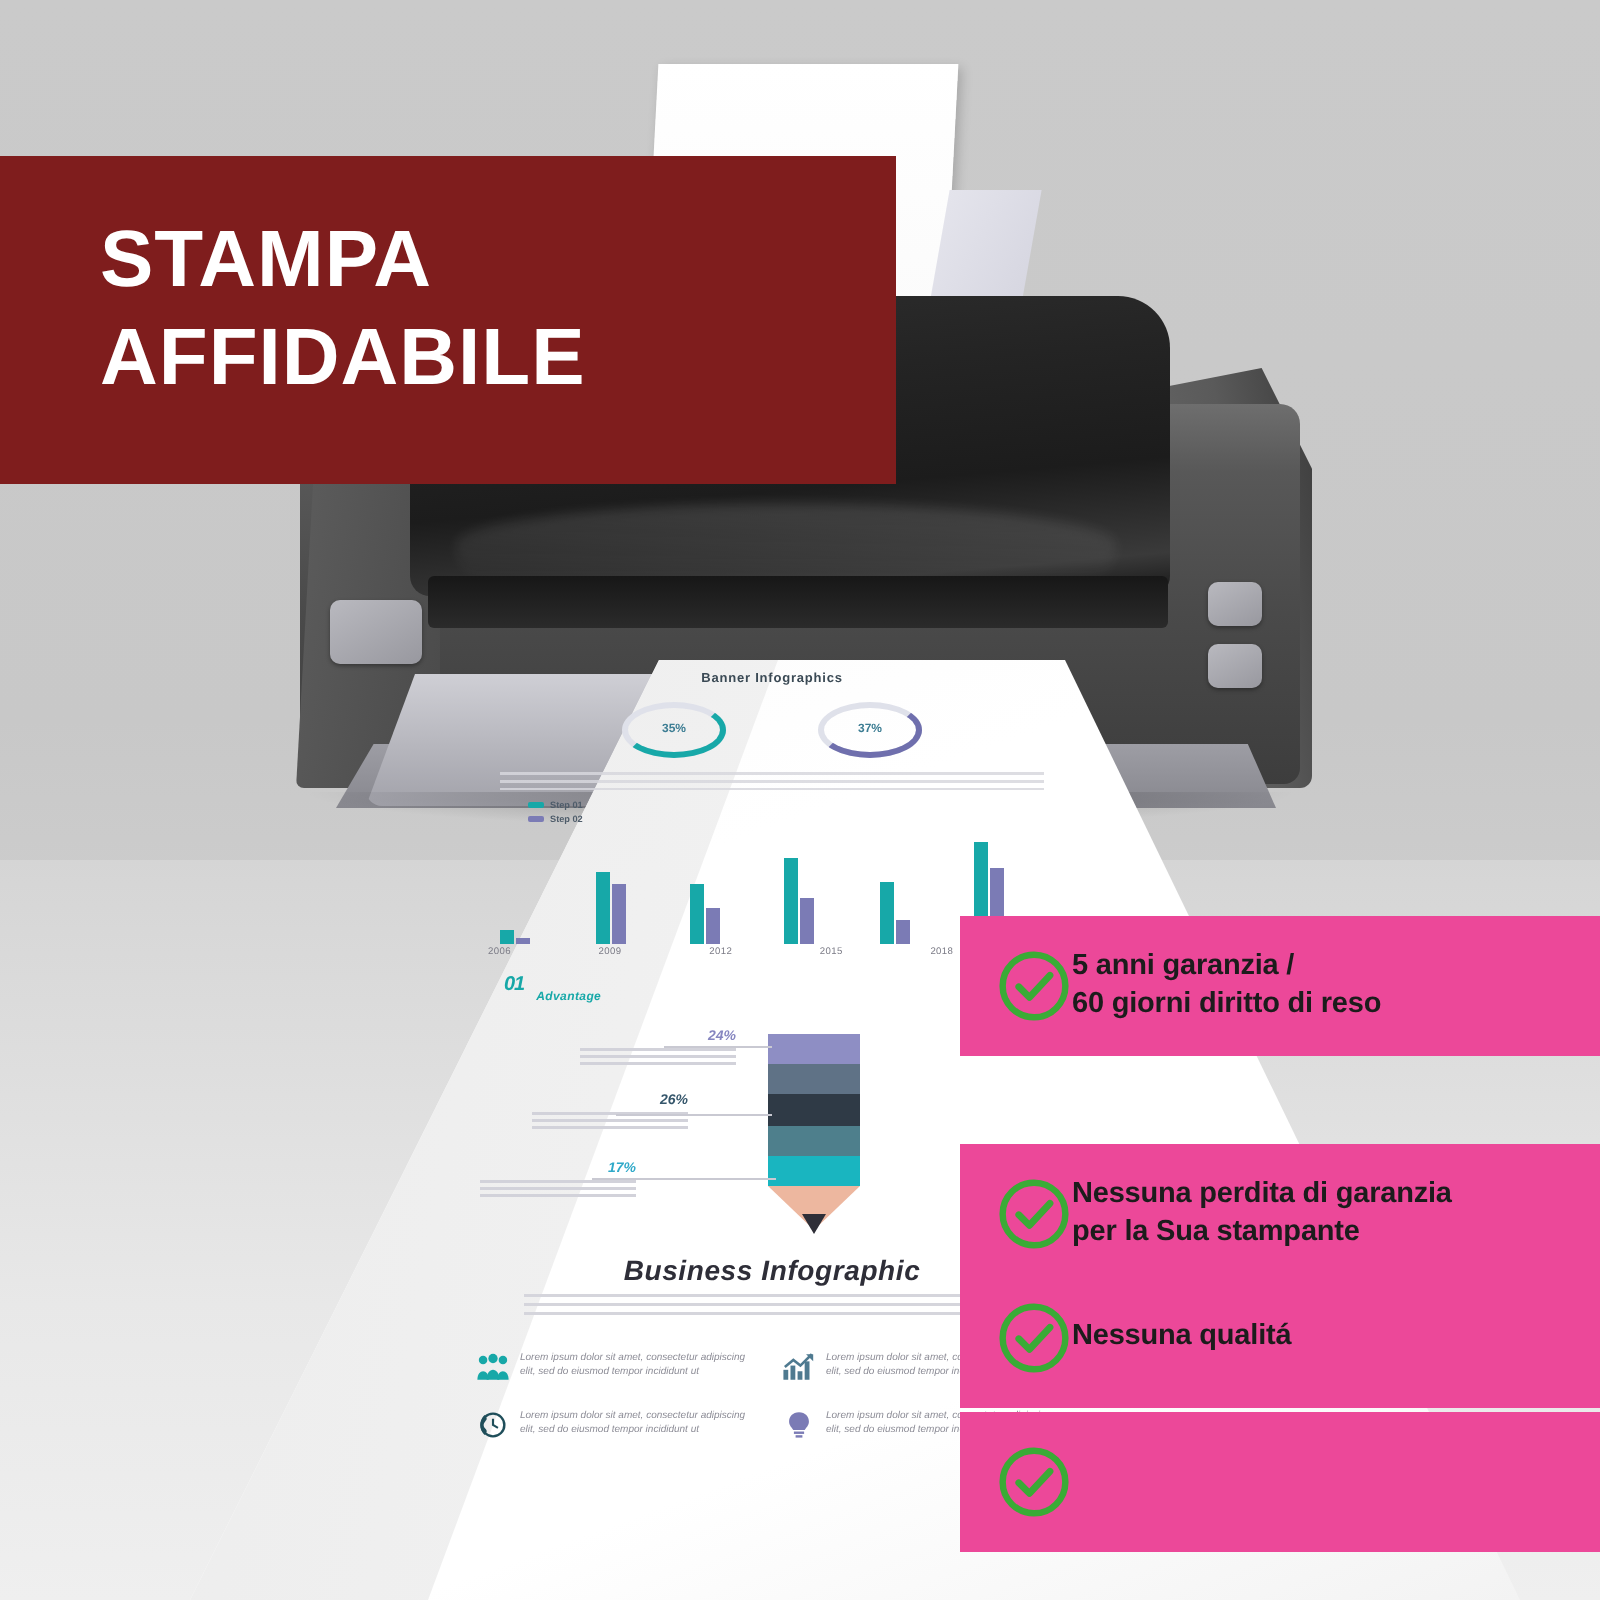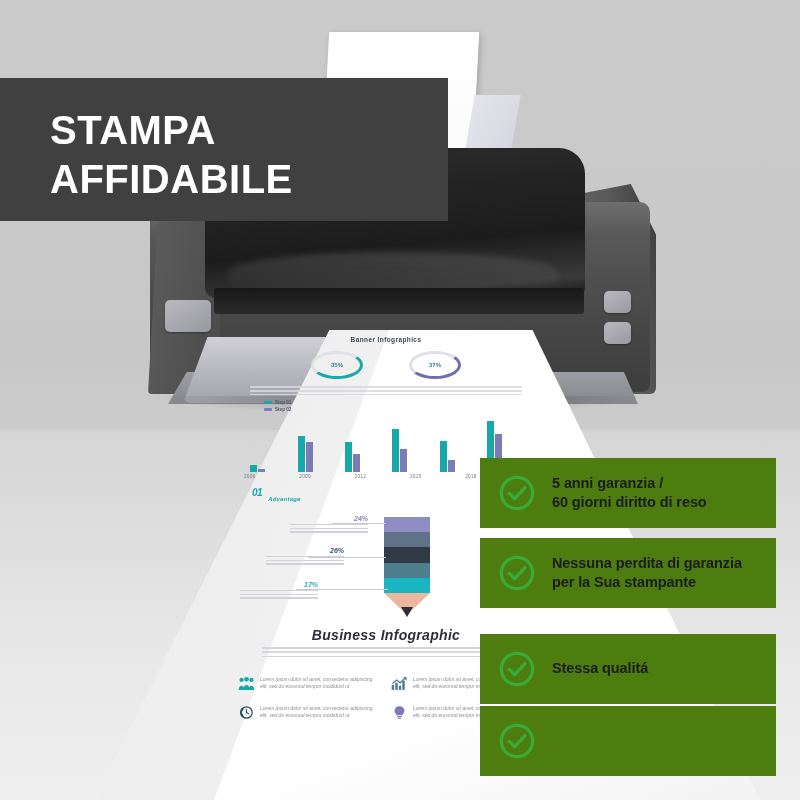--- a/index.html
+++ b/index.html
@@ -199,37 +199,37 @@
     background:repeating-linear-gradient(180deg,#d5d5dc 0 1.6px,transparent 1.6px 4.4px); }
 
   .icon-grid { margin:16px 2px 0; }
   .icon-row { display:flex; gap:10px; margin-bottom:14px; }
   .icon-cell { display:flex; gap:5px; flex:1; align-items:flex-start; }
   .ic { width:17px; height:15px; flex:none; }
   .ic-text { font-size:5px; line-height:1.45; font-style:italic; color:#8c8c96; }
 
   
   #banner {
-    position:absolute; left:0; top:78px; width:448px; height:143px;
-    background:#404040;
+    position:absolute; left:0; top:78px; width:448px; height:164px;
+    background:#7f1d1d;
   }
   #banner h1 {
     position:absolute; left:50px; top:28px;
     color:#ffffff; font-size:40px; line-height:1.22; font-weight:bold;
     letter-spacing:.5px; white-space:pre-line;
   }
 
   
   .fbox {
-    position:absolute; left:480px; width:296px; height:70px;
-    background:#4d7c0f; display:flex; align-items:center; gap:16px;
+    position:absolute; left:480px; width:320px; height:70px;
+    background:#ec4899; display:flex; align-items:center; 
     padding-left:18px;
   }
   #fbox0 { top:458px; }
-  #fbox1 { top:538px; }
+  #fbox1 { top:572px; }
   #fbox2 { top:634px; }
   #fbox3 { top:706px; }
   .fcheck { width:38px; height:38px; flex:none; }
   .ftext {
     font-size:14.5px; font-weight:bold; color:#1c1c1c; line-height:1.32;
     white-space:pre-line; letter-spacing:-.1px;
   }
 </style>
 </head>
 <body>
@@ -433,21 +433,21 @@
   </svg>
   <div class="ftext">Nessuna perdita di garanzia
 per la Sua stampante</div>
 </div>
 
 <div class="fbox" id="fbox2">
   <svg class="fcheck" viewBox="0 0 40 40">
     <circle cx="20" cy="20" r="16.5" fill="none" stroke="#3aab36" stroke-width="3.4"></circle>
     <path d="M12 20.4 L17.6 26 L28.4 14.4" fill="none" stroke="#3aab36" stroke-width="3.6" stroke-linecap="round" stroke-linejoin="round"></path>
   </svg>
-  <div class="ftext">Stessa qualitá</div>
+  <div class="ftext">Nessuna qualitá</div>
 </div>
 
 <div class="fbox" id="fbox3">
   <svg class="fcheck" viewBox="0 0 40 40">
     <circle cx="20" cy="20" r="16.5" fill="none" stroke="#3aab36" stroke-width="3.4"></circle>
     <path d="M12 20.4 L17.6 26 L28.4 14.4" fill="none" stroke="#3aab36" stroke-width="3.6" stroke-linecap="round" stroke-linejoin="round"></path>
   </svg>
 </div>
 
 </body></html>

